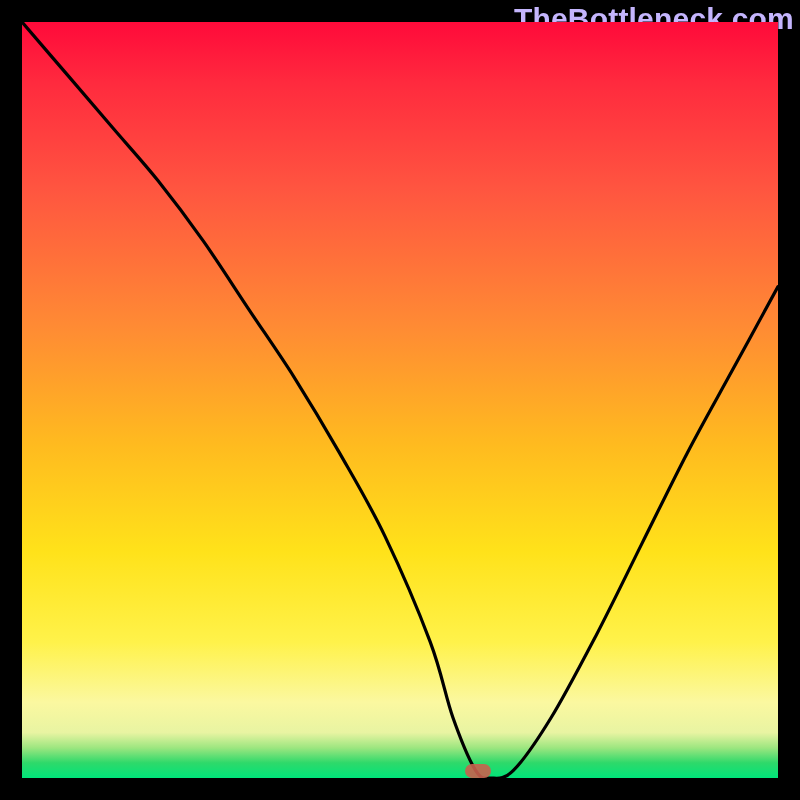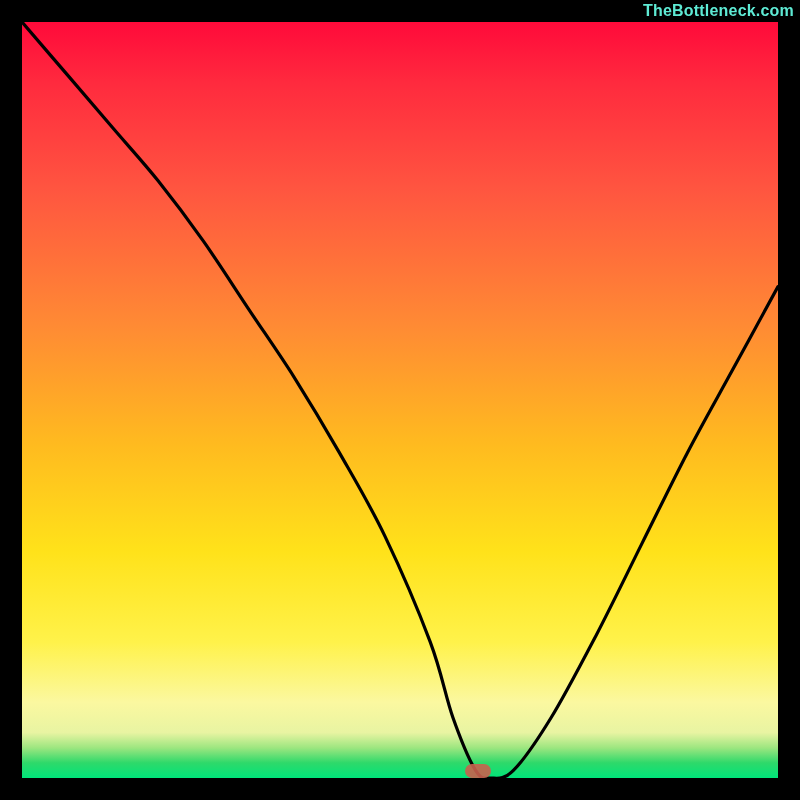--- a/index.html
+++ b/index.html
@@ -47,23 +47,23 @@
       #9de680 96%,
       #2ed96a 98%,
       #00e47a 100%
     );
   }
   .watermark {
     position: absolute;
     top: 2px;
     right: 6px;
     font-family: Arial, Helvetica, sans-serif;
-    font-size: 16px;
+    font-size: 30px;
     font-weight: 600;
-    color: #5eead4;
+    color: #c4b5fd;
     letter-spacing: 0.2px;
     user-select: none;
   }
   svg.curve {
     position: absolute;
     left: 0;
     top: 0;
     width: 756px;
     height: 756px;
   }

